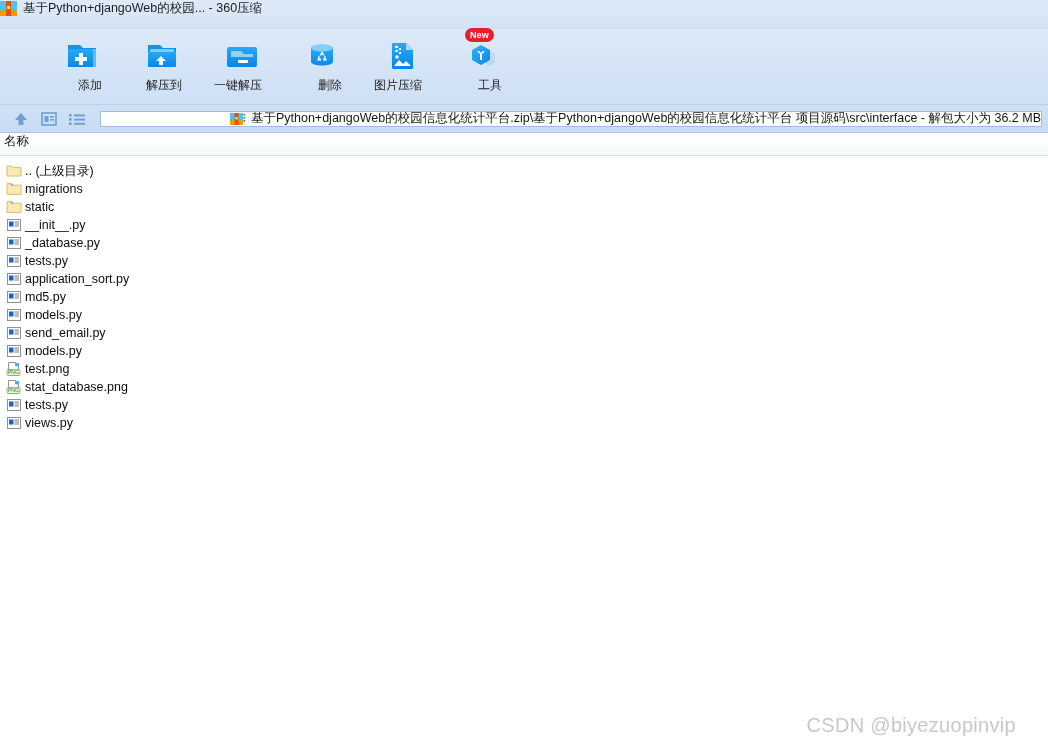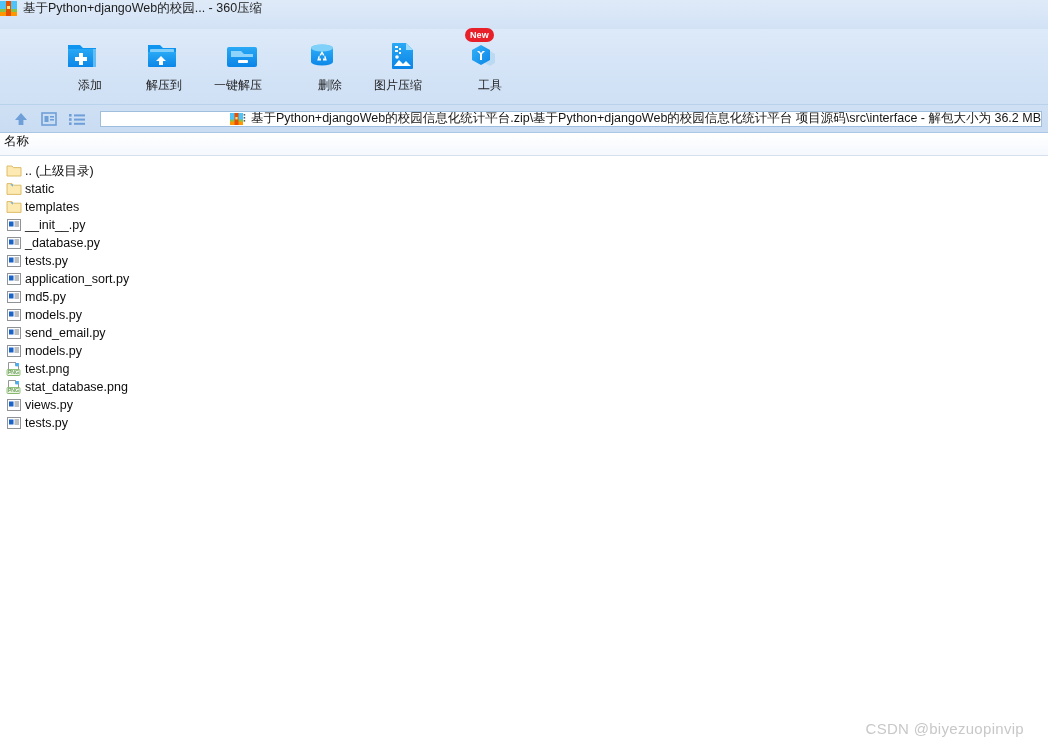--- a/index.html
+++ b/index.html
@@ -162,23 +162,23 @@
   .file-name {
     font-size: 12.5px;
     color: #0c0c0c;
     white-space: nowrap;
     text-align: right;
   }
 
   
   .watermark {
     position: absolute;
-    right: 24px;
+    right: 32px;
     bottom: 13px;
-    font-size: 15px;
+    font-size: 20px;
     color: #c8c8c8;
     letter-spacing: .3px;
   }
 
   svg { display: block; overflow: visible; }
 </style>
 </head>
 <body>
 
 <div class="titlebar">
@@ -374,40 +374,40 @@
 
   <div class="filerow">
     <span class="file-icon">
       <svg width="16" height="16" viewBox="0 0 16 16">
         <path d="M1 3 h5 l1.4 1.6 H15 V13 H1 Z" fill="#fde9b2" stroke="#d9b75f" stroke-width=".9"></path>
       </svg>
     </span>
     <span class="file-name">.. (上级目录)</span>
   </div>
 
-
   <div class="filerow">
     <span class="file-icon">
       <svg width="16" height="16" viewBox="0 0 16 16">
         <path d="M1 2.6 h5 l1.4 1.6 H15 V13.4 H1 Z" fill="#fde9b2" stroke="#d9b75f" stroke-width=".9"></path>
         <path d="M4.2 3.2 h2.6 v2.6 Z" fill="#5aa9e6"></path>
       </svg>
     </span>
-    <span class="file-name">static</span>
+    <span class="file-name">migrations</span>
   </div>
 
   <div class="filerow">
     <span class="file-icon">
       <svg width="16" height="16" viewBox="0 0 16 16">
         <path d="M1 2.6 h5 l1.4 1.6 H15 V13.4 H1 Z" fill="#fde9b2" stroke="#d9b75f" stroke-width=".9"></path>
         <path d="M4.2 3.2 h2.6 v2.6 Z" fill="#5aa9e6"></path>
       </svg>
     </span>
-    <span class="file-name">templates</span>
-  </div>
+    <span class="file-name">static</span>
+  </div>
+
 
 
   <div class="filerow">
     <span class="file-icon">
       <svg width="16" height="16" viewBox="0 0 16 16">
         <rect x="1.5" y="2.5" width="13" height="11" fill="#fdfdfd" stroke="#8f9296" stroke-width="1"></rect>
         <rect x="3" y="4.5" width="4.5" height="5" fill="#1a63c8"></rect>
         <g fill="#7d8288">
             <rect x="8.5" y="4.5" width="4.5" height="1"></rect>
             <rect x="8.5" y="6.5" width="4.5" height="1"></rect>
@@ -554,33 +554,33 @@
       <svg width="16" height="16" viewBox="0 0 16 16">
         <rect x="1.5" y="2.5" width="13" height="11" fill="#fdfdfd" stroke="#8f9296" stroke-width="1"></rect>
         <rect x="3" y="4.5" width="4.5" height="5" fill="#1a63c8"></rect>
         <g fill="#7d8288">
             <rect x="8.5" y="4.5" width="4.5" height="1"></rect>
             <rect x="8.5" y="6.5" width="4.5" height="1"></rect>
             <rect x="8.5" y="8.5" width="4.5" height="1"></rect>
           </g>
       </svg>
     </span>
+    <span class="file-name">tests.py</span>
+  </div>
+
+  <div class="filerow">
+    <span class="file-icon">
+      <svg width="16" height="16" viewBox="0 0 16 16">
+        <rect x="1.5" y="2.5" width="13" height="11" fill="#fdfdfd" stroke="#8f9296" stroke-width="1"></rect>
+        <rect x="3" y="4.5" width="4.5" height="5" fill="#1a63c8"></rect>
+        <g fill="#7d8288">
+            <rect x="8.5" y="4.5" width="4.5" height="1"></rect>
+            <rect x="8.5" y="6.5" width="4.5" height="1"></rect>
+            <rect x="8.5" y="8.5" width="4.5" height="1"></rect>
+          </g>
+      </svg>
+    </span>
     <span class="file-name">views.py</span>
   </div>
 
-  <div class="filerow">
-    <span class="file-icon">
-      <svg width="16" height="16" viewBox="0 0 16 16">
-        <rect x="1.5" y="2.5" width="13" height="11" fill="#fdfdfd" stroke="#8f9296" stroke-width="1"></rect>
-        <rect x="3" y="4.5" width="4.5" height="5" fill="#1a63c8"></rect>
-        <g fill="#7d8288">
-            <rect x="8.5" y="4.5" width="4.5" height="1"></rect>
-            <rect x="8.5" y="6.5" width="4.5" height="1"></rect>
-            <rect x="8.5" y="8.5" width="4.5" height="1"></rect>
-          </g>
-      </svg>
-    </span>
-    <span class="file-name">tests.py</span>
-  </div>
-
 </div>
 
 <div class="watermark">CSDN @biyezuopinvip</div>
 
 </body></html>

